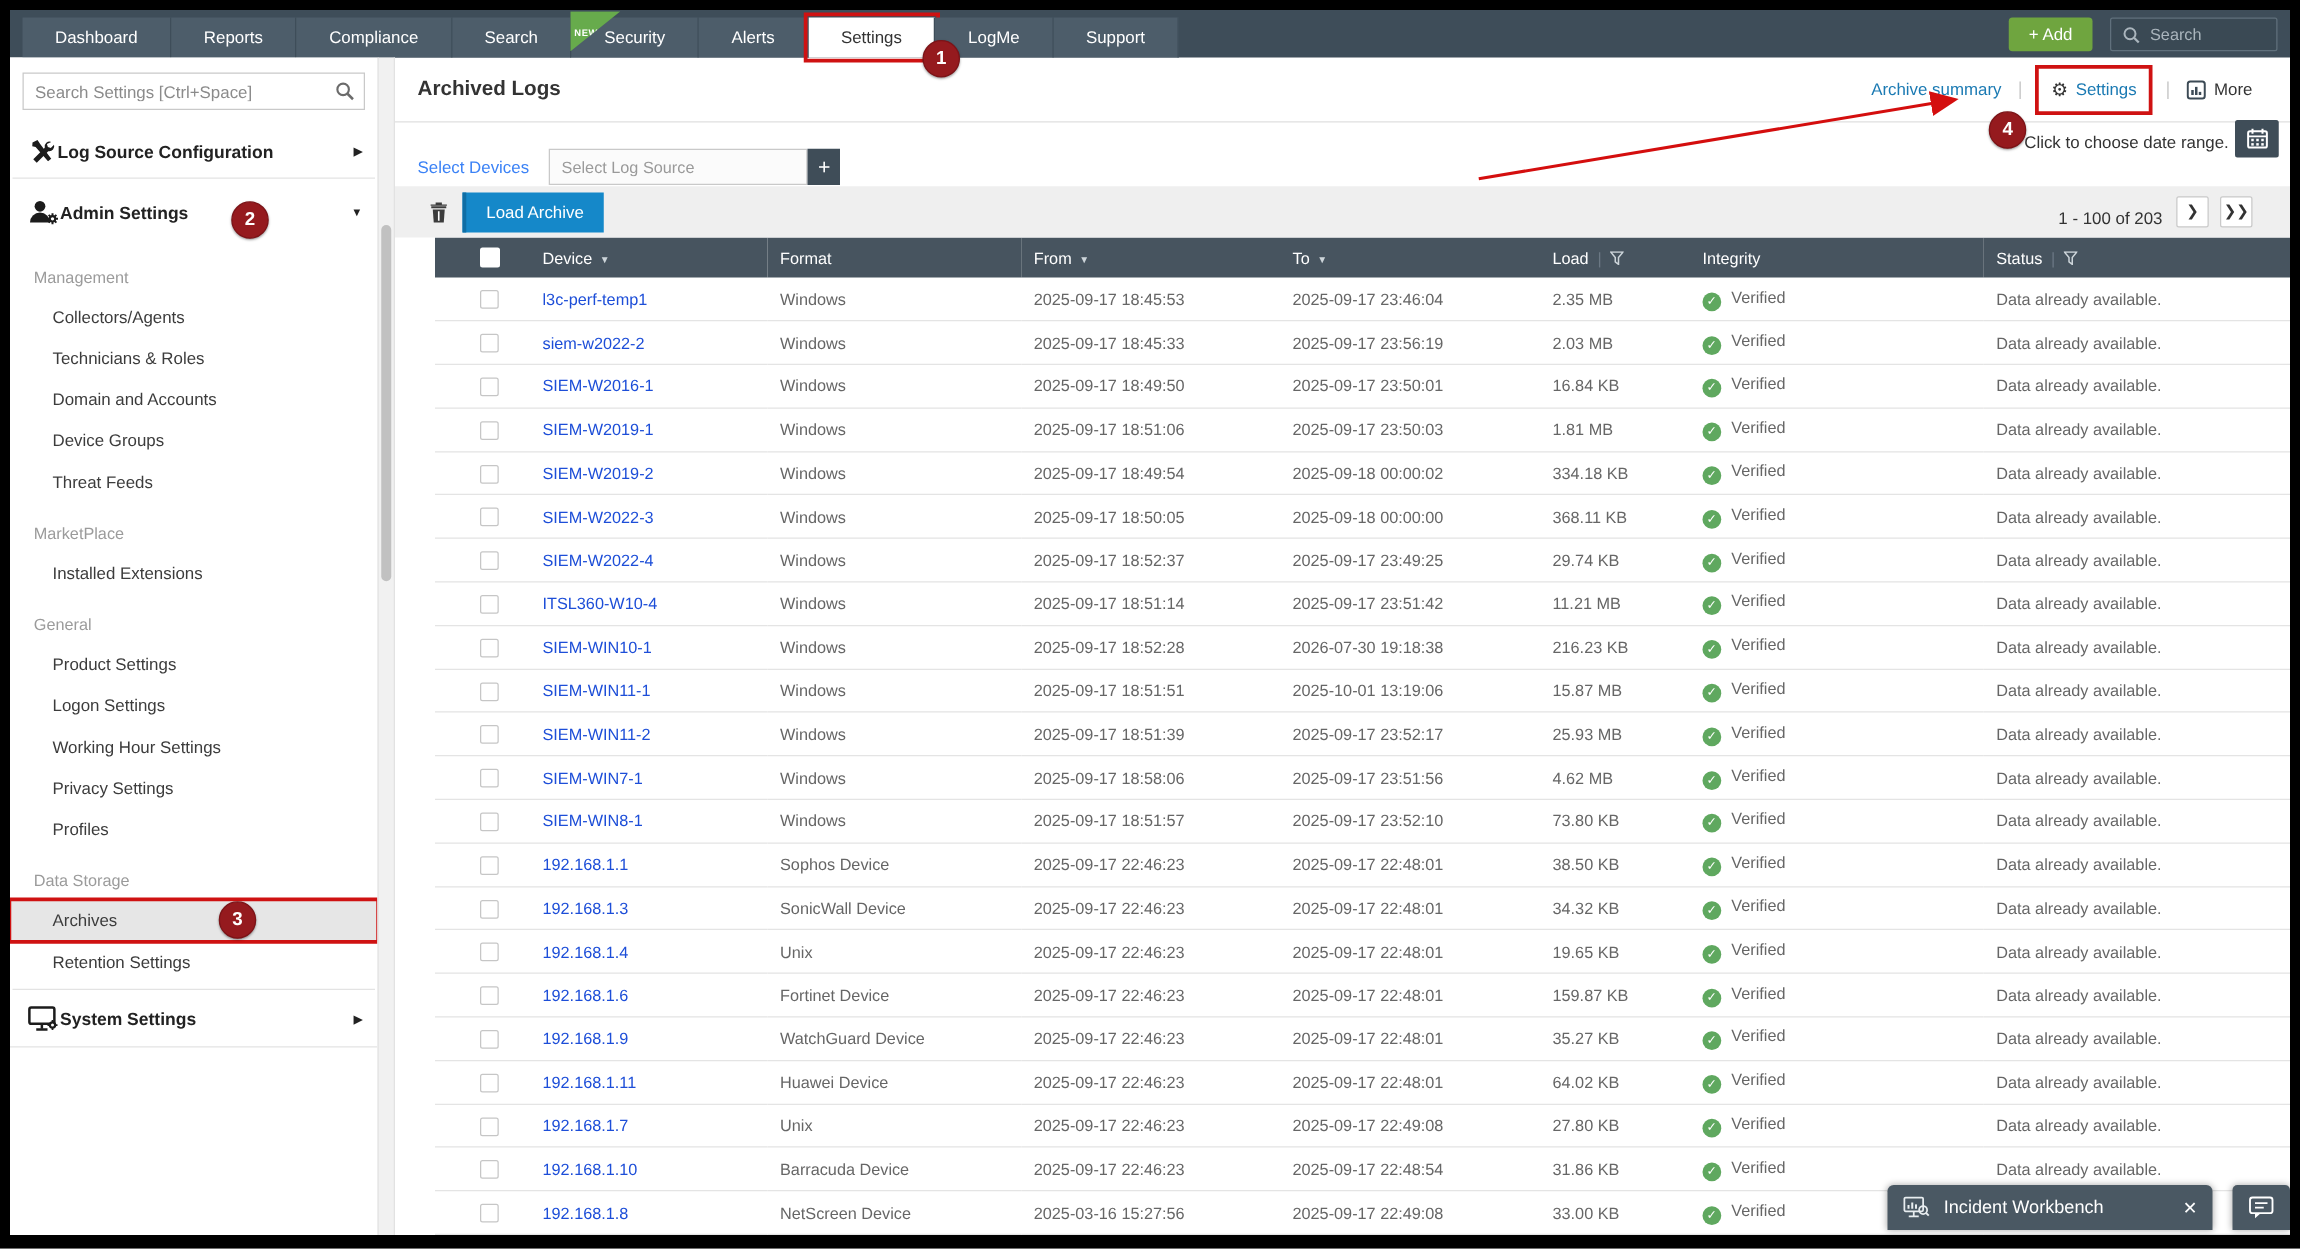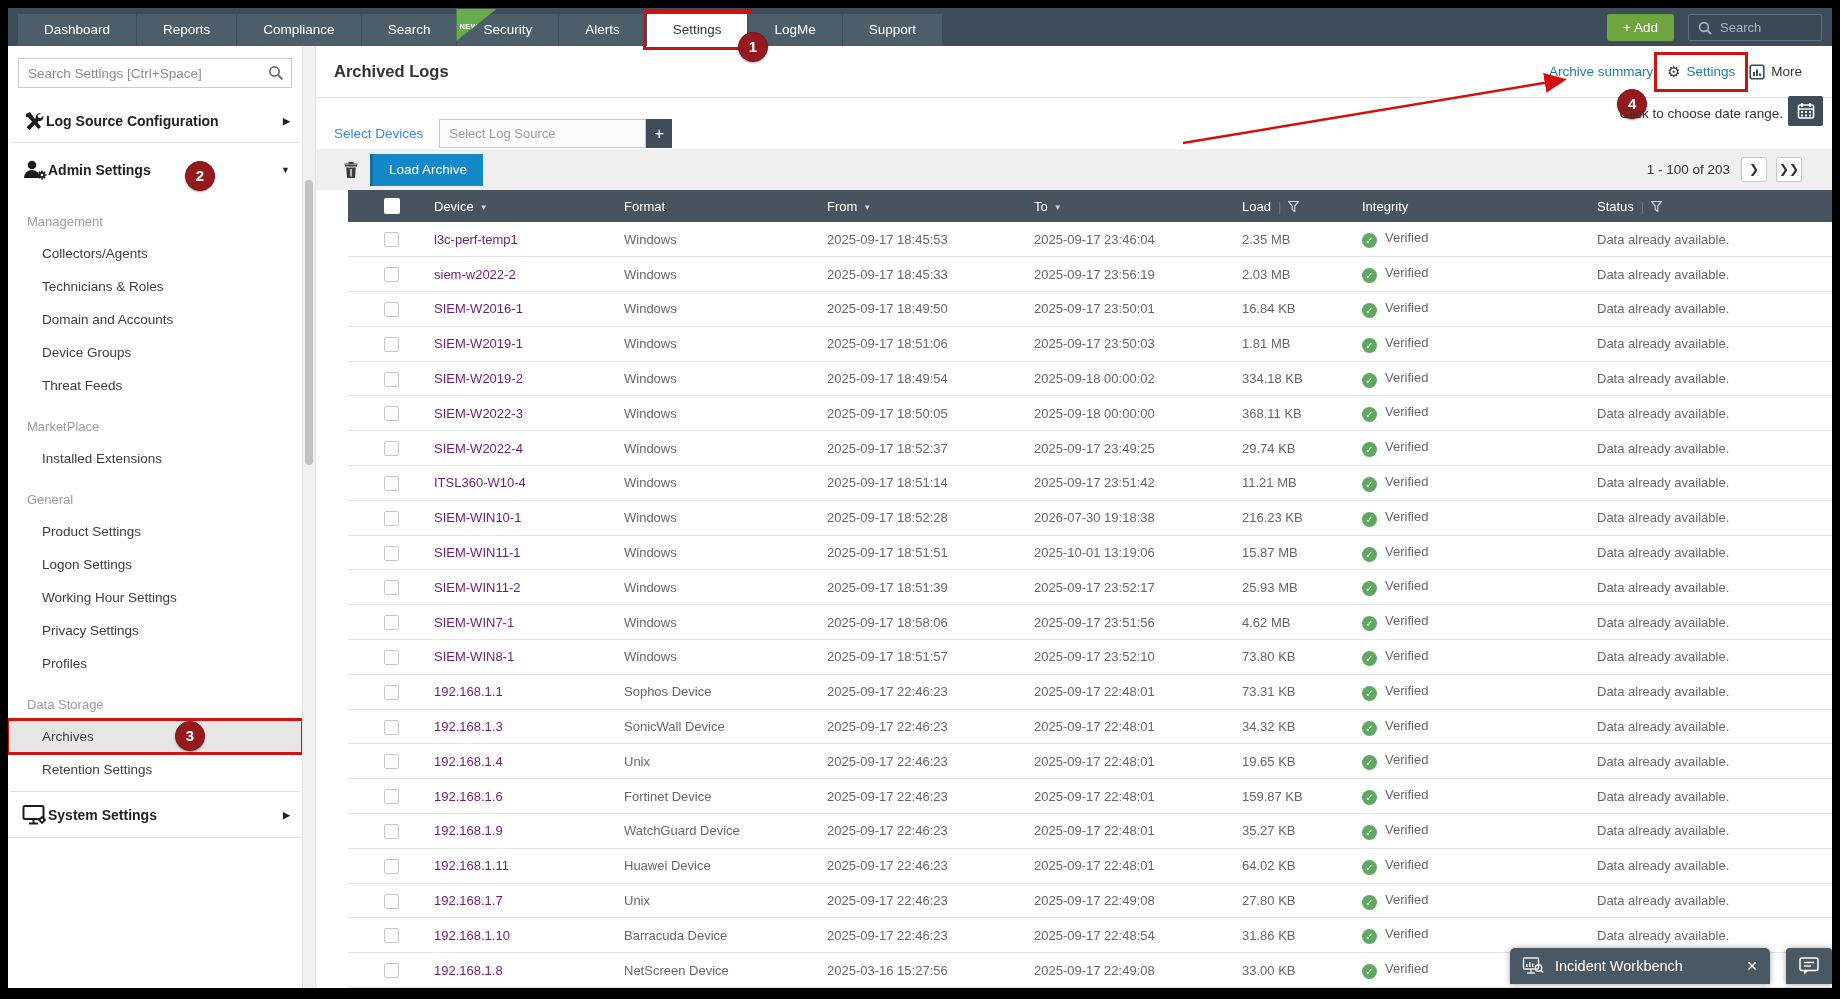--- a/index.html
+++ b/index.html
@@ -43,21 +43,21 @@
   .sb-heading { height:30px; line-height:30px; padding-left:19px; color:#9b9b9b; font-size:13px; }
   .sb-item { position:relative; height:33px; line-height:33px; padding-left:34px; color:#3c3c3c; cursor:pointer; }
   .sb-item.selected { background:#e6e6e6; outline:3px solid #cf1212; outline-offset:-1px; }
   .sb-scroll { width:14px; flex:none; background:#f1f1f1; border-left:1px solid #e2e2e2; border-right:1px solid #e2e2e2; position:relative; }
   .sb-scroll .thumb { position:absolute; left:2px; top:134px; width:8px; height:285px; background:#c1c1c1; border-radius:4px; }
 
   
   .main { flex:1; display:flex; flex-direction:column; min-width:0; }
   .page-head { height:52px; flex:none; display:flex; align-items:center; border-bottom:1px solid #e0e0e0; padding:0 30px 0 18px; }
   .page-title { font-size:16.5px; font-weight:bold; color:#333; }
-  .head-actions { margin-left:auto; display:flex; align-items:center; font-size:13.5px; }
+  .head-actions { margin-left:auto; display:flex; align-items:center; gap:13px; font-size:13.5px; }
   .link-blue { color:#1b7ab3; cursor:pointer; text-decoration:none; }
   .action-sep { color:#ccc; font-size:15px; }
   .settings-action { position:relative; display:flex; align-items:center; gap:6px; padding:8px 10px; cursor:pointer; }
   .settings-action.ann-outline { outline:3px solid #cf1212; outline-offset:0px; }
   .gear-glyph { font-size:15px; color:#333; }
   .more-action { display:flex; align-items:center; gap:6px; color:#333; cursor:pointer; }
 
   .filters { position:relative; height:51px; flex:none; }
   .filters-left { position:absolute; left:18px; top:21px; display:flex; align-items:center; }
   .filters-left .flabel { font-size:13.5px; color:#3b82f6; margin-right:16px; }
@@ -66,36 +66,36 @@
   .log-source-input::placeholder { color:#9a9a9a; }
   .plus-btn { width:26px; height:29px; background:#3f4d58; color:#fff; border:none; font-size:17px; cursor:pointer; line-height:29px; }
   .date-hint { position:absolute; right:49px; top:8px; font-size:13.5px; color:#333; }
   .cal-btn { position:absolute; right:9px; top:-2px; width:35px; height:30px; background:#3f4d58; border:none;
              border-radius:2px; cursor:pointer; display:flex; align-items:center; justify-content:center; }
 
   .toolbar { height:41px; flex:none; background:#efefef; display:flex; align-items:center; padding:0 30px 0 27px; }
   .trash-btn { background:none; border:none; cursor:pointer; margin-right:11px; display:flex; }
   .load-archive-btn { background:#1588c9; border:none; border-left:3px solid #0f6ea5; color:#fff; font-size:13.5px;
                       height:32px; padding:0 16px; cursor:pointer; font-family:inherit; }
-  .pager { margin-left:auto; display:flex; align-items:center; gap:9px; }
+  .pager { margin-left:auto; display:flex; align-items:flex-end; gap:9px; }
   .pager-text { font-size:13.5px; color:#333; margin-right:2px; }
   .pg-btn { width:26px; height:25px; background:#fff; border:1px solid #c9c9c9; border-radius:2px; color:#333;
             font-size:12px; cursor:pointer; line-height:23px; text-align:center; }
 
   
   .table-wrap { flex:1; overflow:hidden;padding-left:32px; }
   table { width:1516px; border-collapse:collapse; table-layout:fixed; }
   thead th { background:#47545f; color:#fff; font-weight:normal; font-size:13px; text-align:left; height:32px; padding:0 0 0 10px; }
   thead th.c-cb { padding-left:36px; }
   th .hsep { color:#6b7884; margin:0 7px; }
   th .sort { font-size:8px; color:#cdd5da; margin-left:6px; vertical-align:1px; }
   tbody tr { height:34.8px; border-bottom:1px solid #e4e4e4; }
   tbody td { font-size:13px; color:#666; padding:0 0 0 10px; white-space:nowrap; overflow:hidden; }
   tbody td.c-cb { padding-left:36px; }
-  td.c-dev { color:#701a75; }
+  td.c-dev { color:#1d4ed8; }
   .cb { display:inline-block; width:15px; height:15px; border:1px solid #c6c6c6; border-radius:2px; background:#fff; vertical-align:middle; cursor:pointer; }
   .cb-head { display:inline-block; width:16px; height:16px; background:#fff; border-radius:2px; vertical-align:middle; cursor:pointer; }
   .vcheck { display:inline-block; width:15px; height:15px; border-radius:50%; background:#5fa85f; color:#fff;
             font-size:10px; line-height:15px; text-align:center; margin-right:8px; vertical-align:-2px; }
 
   
   .ann-circle { width:30px; height:30px; border-radius:50%; background:#951a1e; border:1px solid #7c1317; color:#fff;
                 font-size:15px; font-weight:bold; text-align:center; line-height:28px; box-shadow:0 1px 2px rgba(0,0,0,.4); }
   .ann-abs { position:absolute; z-index:40; }
   .arrow-overlay { position:absolute; left:0; top:0; width:1840px; height:999px; pointer-events:none; z-index:35; }
@@ -458,21 +458,21 @@
                   <td>73.80 KB</td>
                   <td><span class="vcheck">✓</span>Verified</td>
                   <td class="c-status">Data already available.</td>
                 </tr>
                 <tr>
                   <td class="c-cb"><span class="cb"></span></td>
                   <td class="c-dev">192.168.1.1</td>
                   <td>Sophos Device</td>
                   <td>2025-09-17 22:46:23</td>
                   <td>2025-09-17 22:48:01</td>
-                  <td>73.31 KB</td>
+                  <td>38.50 KB</td>
                   <td><span class="vcheck">✓</span>Verified</td>
                   <td class="c-status">Data already available.</td>
                 </tr>
                 <tr>
                   <td class="c-cb"><span class="cb"></span></td>
                   <td class="c-dev">192.168.1.3</td>
                   <td>SonicWall Device</td>
                   <td>2025-09-17 22:46:23</td>
                   <td>2025-09-17 22:48:01</td>
                   <td>34.32 KB</td>

